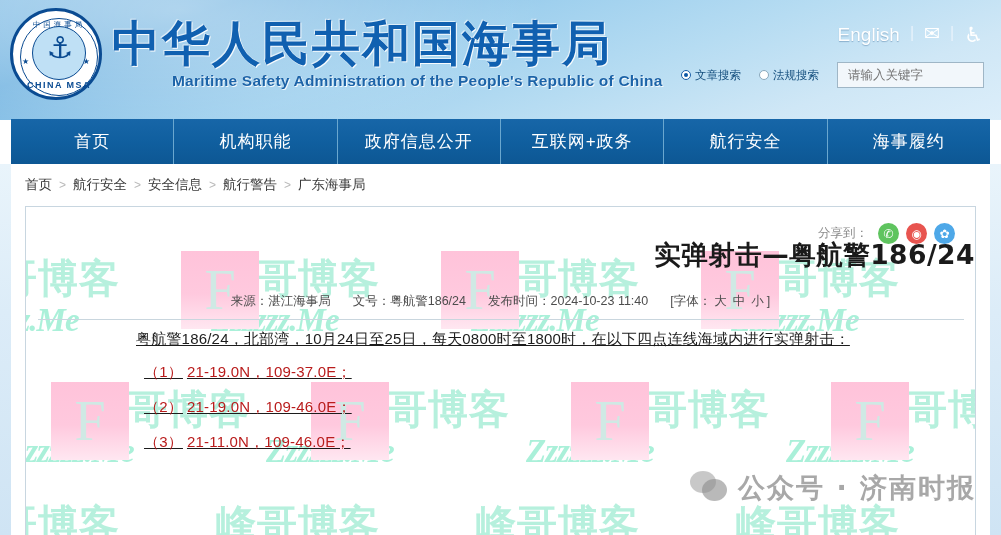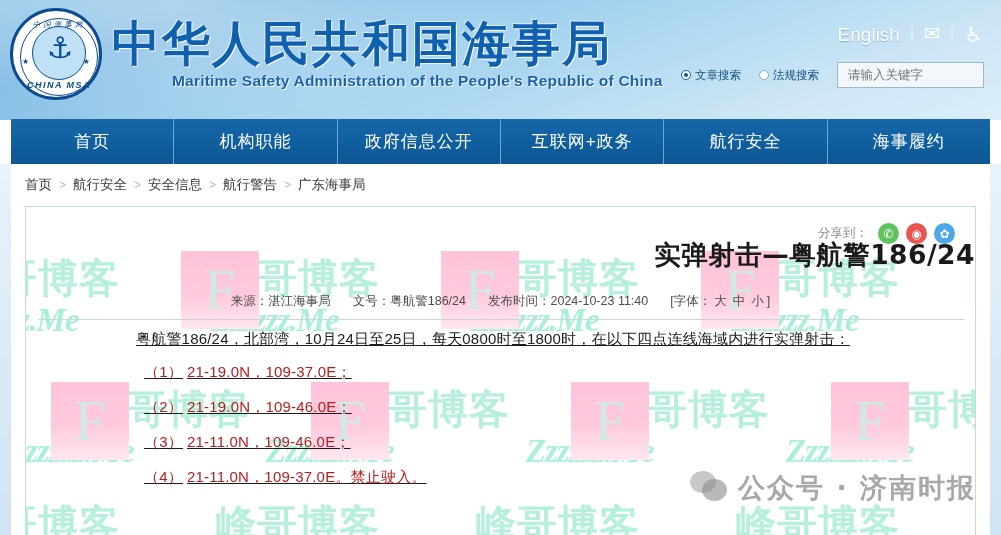--- a/index.html
+++ b/index.html
@@ -29,21 +29,20 @@
   .logo-wrap {
     position: absolute; left: 10px; top: 8px;
     width: 96px; height: 96px;
   }
   .seal {
     position: absolute; left: 0; top: 0;
     width: 92px; height: 92px; border-radius: 50%;
     background: #ffffff;
     border: 3px solid #0a4b92;
     box-shadow: 0 0 0 1px #ffffff inset;
-    font-style: italic;
   }
   .seal-inner {
     position: absolute; left: 7px; top: 7px;
     width: 78px; height: 78px; border-radius: 50%;
     border: 1.5px solid #0a4b92;
     background: #ffffff;
   }
   .seal-disc {
     position: absolute; left: 19px; top: 15px;
     width: 54px; height: 54px; border-radius: 50%;
@@ -399,23 +398,20 @@
             <div class="para">粤航警186/24，北部湾，10月24日至25日，每天0800时至1800时，在以下四点连线海域内进行实弹射击：</div>
             <div class="item">
               <span class="num">（1）</span><span>21-19.0N，109-37.0E；</span>
             </div>
             <div class="item">
               <span class="num">（2）</span><span>21-19.0N，109-46.0E；</span>
             </div>
             <div class="item">
               <span class="num">（3）</span><span>21-11.0N，109-46.0E；</span>
             </div>
-            <div class="item">
-              <span class="num">（4）</span><span>21-11.0N，109-37.0E。禁止驶入。</span>
-            </div>
           </div>
         </div>
       </div>
     </div>
   </div>
 
   <div class="wm-wechat">
     <span class="bubble">
       <span class="b1"></span>
         <span class="b2"></span>

